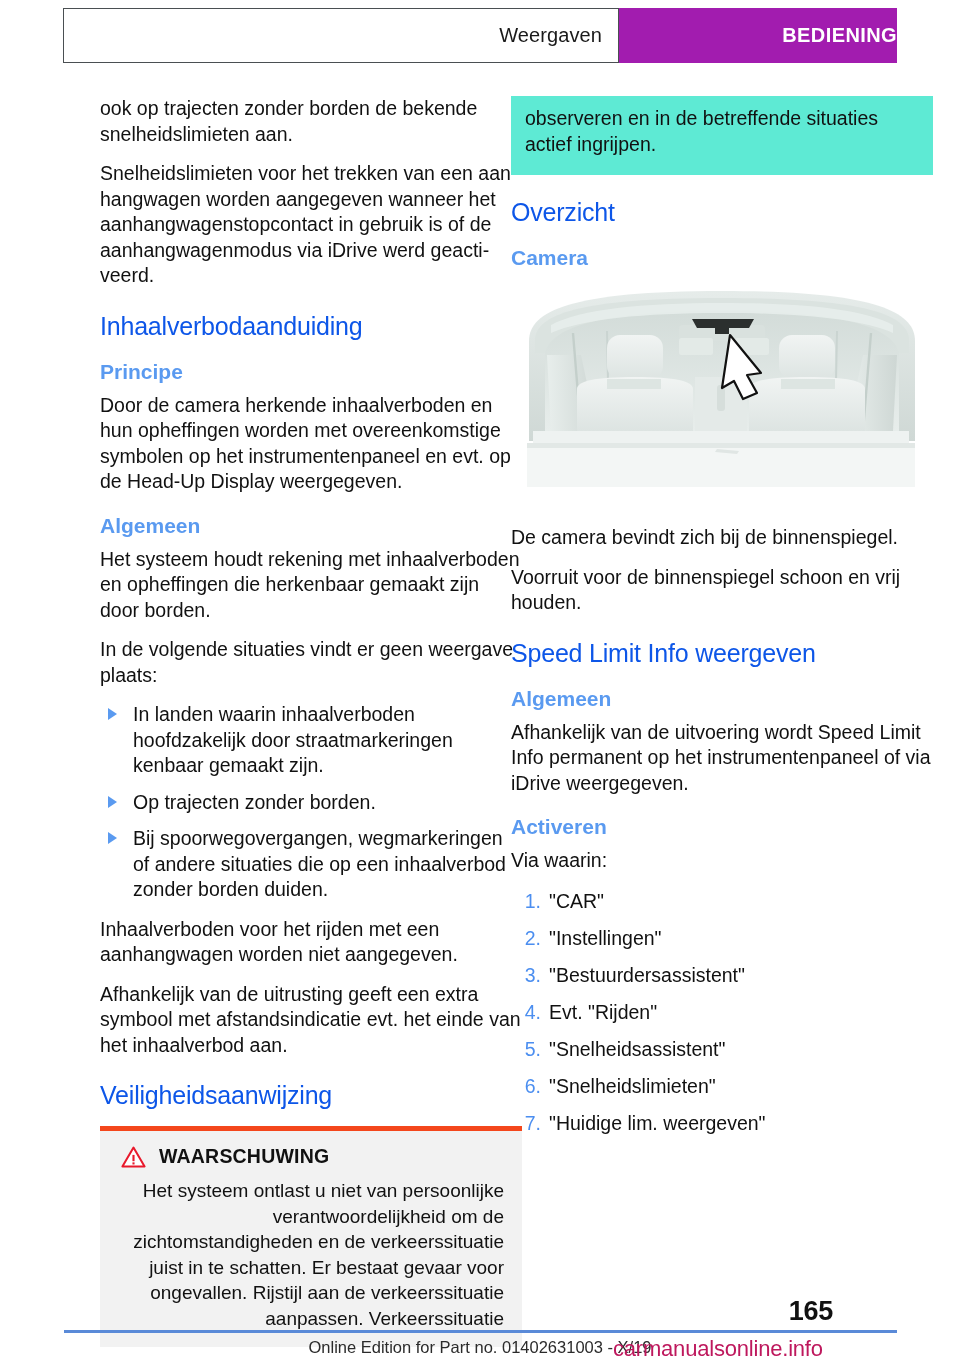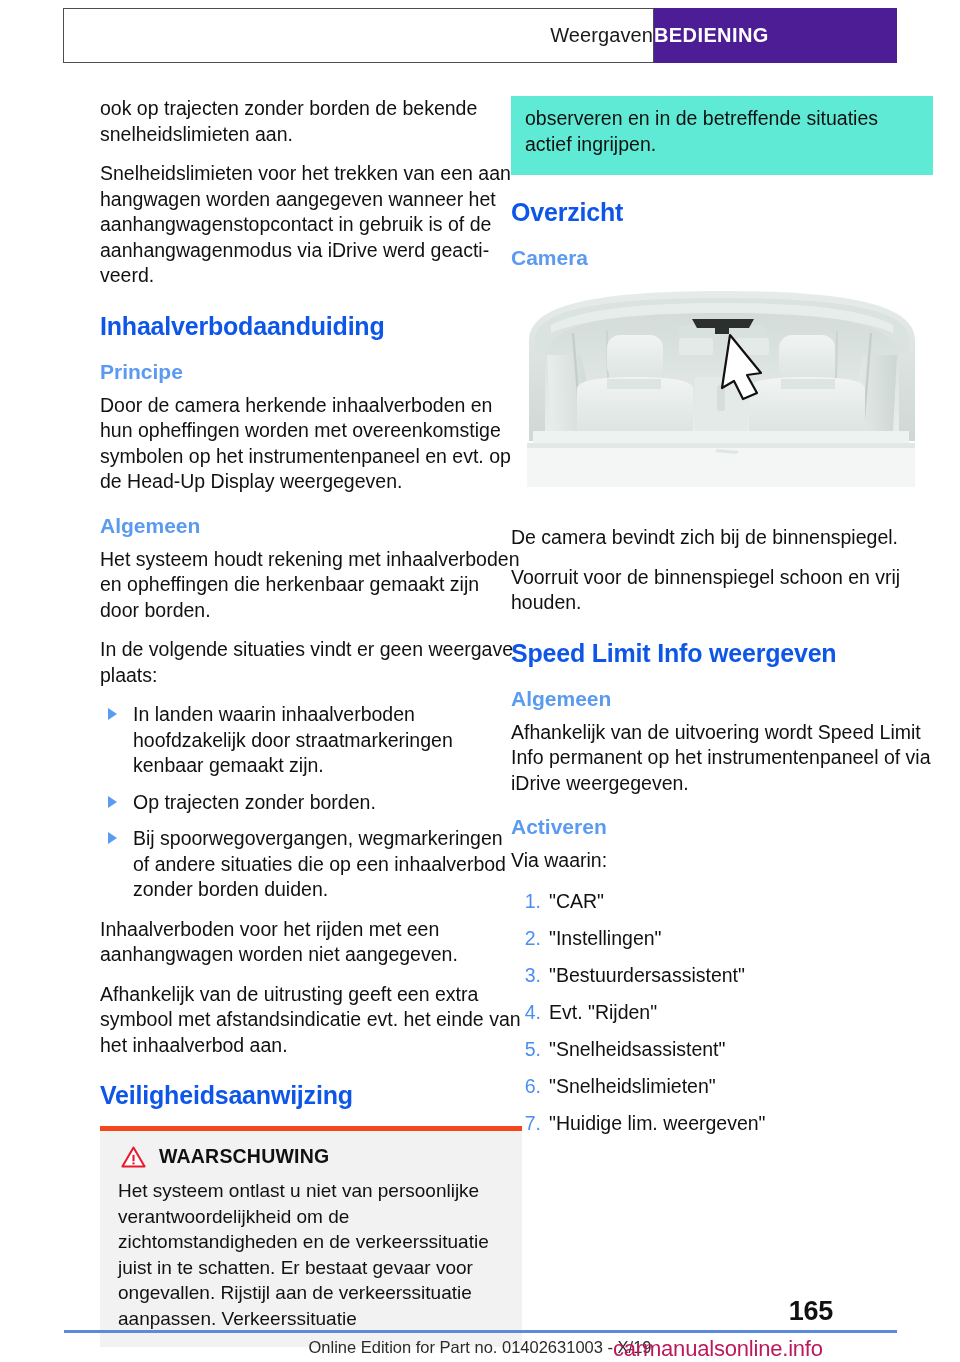--- a/index.html
+++ b/index.html
@@ -26,34 +26,34 @@
     display: flex;
     align-items: stretch;
   }
   .header-left {
     flex: 1 1 auto;
     border: 1.5px solid #4a4f52;
     box-sizing: border-box;
     display: flex;
     align-items: center;
     justify-content: flex-end;
-    padding-right: 0;
+    padding-right: 16px;
     background: #ffffff;
   }
   .header-left-label {
     font-size: 20px;
     color: #1a1a1a;
     letter-spacing: .1px;
   }
   .header-right {
-    width: 243px;
-    background: #4c1d95;
+    width: 278px;
+    background: #a21caf;
     display: flex;
     align-items: center;
-    justify-content: flex-start;
+    justify-content: flex-end;
     box-sizing: border-box;
   }
   .header-right-label {
     color: #ffffff;
     font-size: 20px;
     font-weight: bold;
     letter-spacing: .4px;
   }
 
   
@@ -75,21 +75,21 @@
   p.body {
     margin: 0 0 14px 0;
     font-size: 19.5px;
     line-height: 25.5px;
     color: #111111;
   }
   h2.heading {
     margin: 22px 0 16px 0;
     font-size: 25px;
     line-height: 30px;
-    font-weight: bold;
+    font-weight: normal;
     color: #0d56e8;
     letter-spacing: -.2px;
   }
   h3.subheading {
     margin: 18px 0 8px 0;
     font-size: 21px;
     line-height: 26px;
     font-weight: bold;
     color: #5a9af0;
   }
@@ -150,20 +150,21 @@
   }
   .graybox p.body { margin-bottom: 0; }
   .graybox.continued { padding-top: 10px; padding-bottom: 18px; }
 
   .warnbox {
     border-top: 5px solid #f4471c;
     background: #f2f2f2;
     padding: 14px 18px 16px 18px;
     box-sizing: border-box;
     margin-top: 4px;
+    text-align: right;
   }
   .warn-title-row {
     display: flex;
     align-items: center;
     gap: 13px;
     margin-bottom: 10px;
     padding-left: 3px;
   }
   .warn-title {
     font-size: 19.5px;

